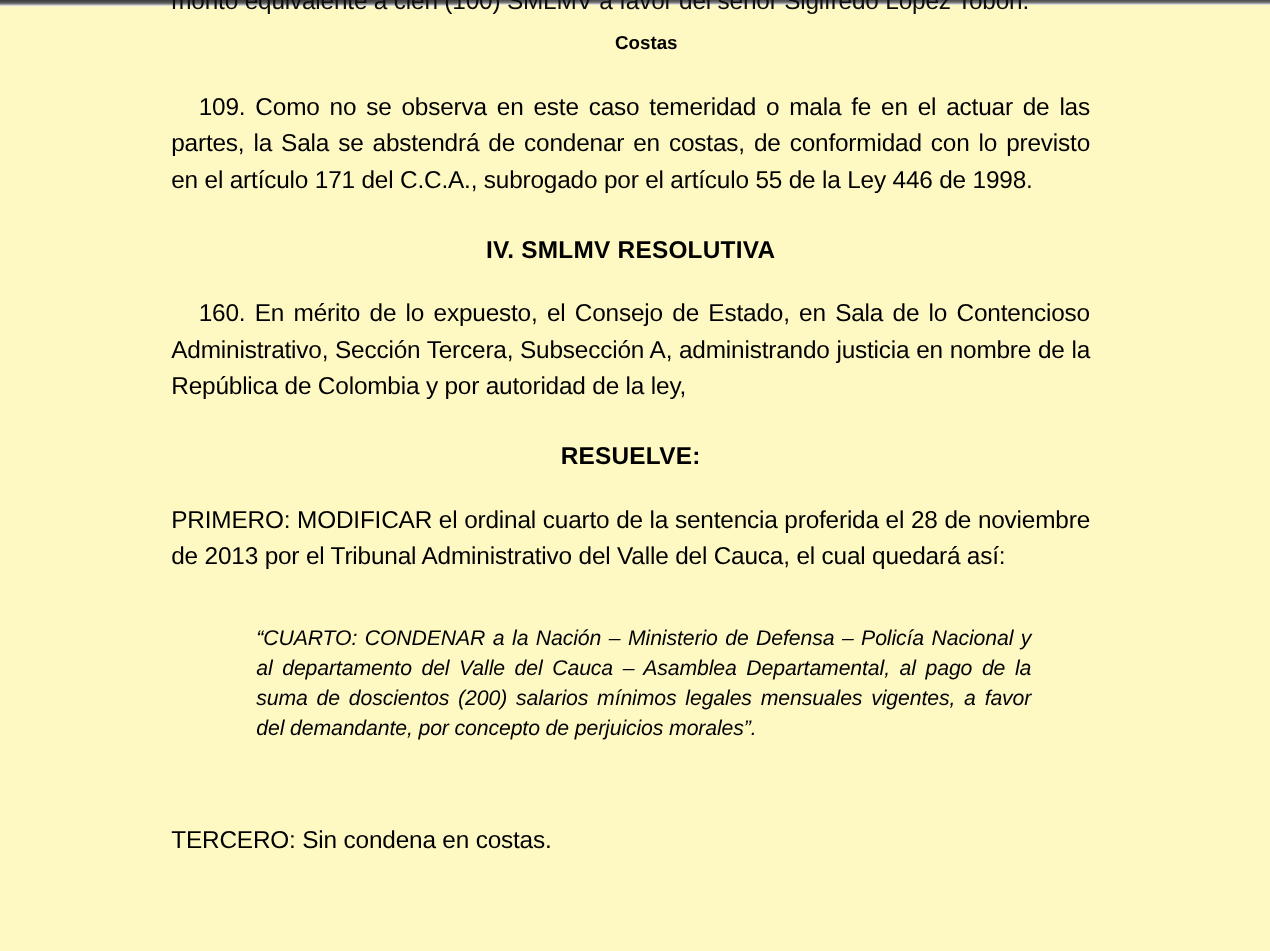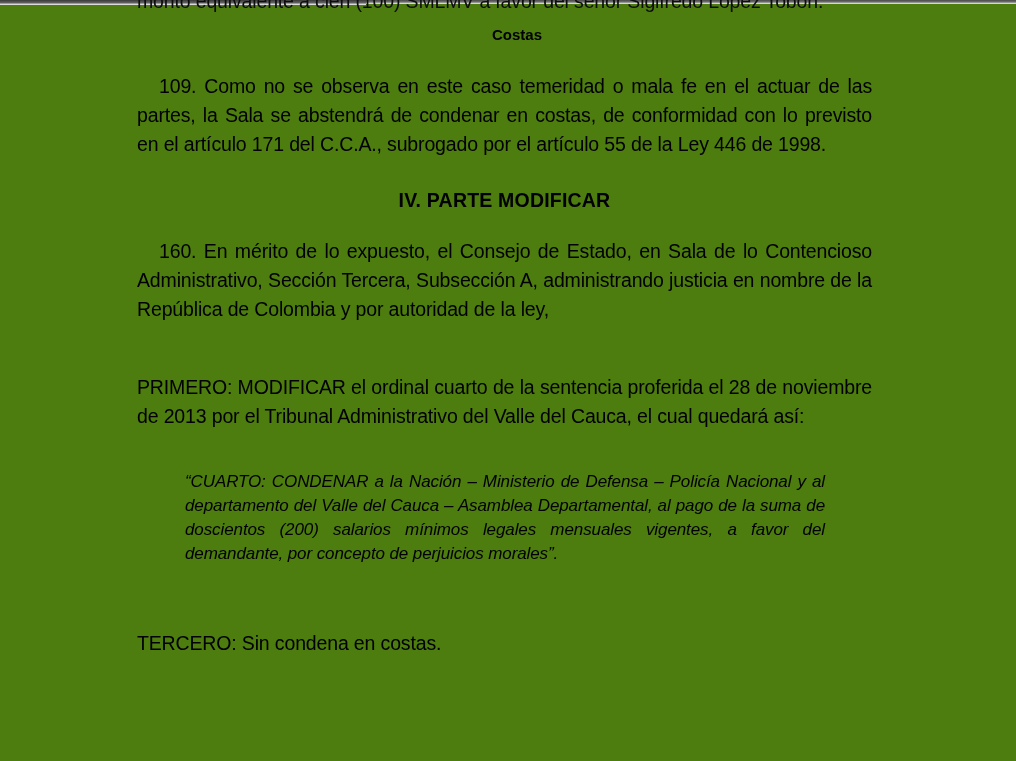--- a/index.html
+++ b/index.html
@@ -11,21 +11,21 @@
   body {
     font-family: "Liberation Sans", sans-serif;
     color: #000000;
     -webkit-font-smoothing: antialiased;
   }
   #page {
     position: relative;
     width: 1016px;
     height: 761px;
     overflow: hidden;
-    background: #4d7c0f;
+    background: #fef9c3;
   }
   
   .scan-edge-top {
     position: absolute;
     top: 0;
     left: 0;
     width: 1016px;
     height: 4px;
     background: linear-gradient(to bottom, #4a4a4a 0%, #6d6d6d 45%, #bdbdbd 80%, #ffffff 100%);
   }
@@ -85,21 +85,21 @@
     font-size: 19.5px;
     line-height: 29px;
     font-weight: bold;
     text-align: center;
     letter-spacing: 0.2px;
   }
   .indent-first {
     text-indent: 22px;
   }
   .quote-block {
-    margin-left: 48px;
+    margin-left: 68px;
     margin-right: 47px;
     font-size: 17px;
     line-height: 24px;
     font-style: italic;
     text-align: justify;
     text-justify: inter-word;
     letter-spacing: -0.1px;
   }
   .run-in {
     font-weight: normal;
@@ -129,28 +129,29 @@
     <div class="sp-1"></div>
 
     <h3 class="section-label">Costas</h3>
 
     <div class="sp-2"></div>
 
     <p class="body-text indent-first">109.  Como no se observa en este caso temeridad o mala fe en el actuar de las partes, la Sala se abstendrá de condenar en costas, de conformidad con lo previsto en el artículo 171 del C.C.A., subrogado por el artículo 55 de la Ley 446 de 1998.</p>
 
     <div class="sp-3"></div>
 
-    <h2 class="centered-heading">IV.  PARTE MODIFICAR</h2>
+    <h2 class="centered-heading">IV.  SMLMV RESOLUTIVA</h2>
 
     <div class="sp-4"></div>
 
     <p class="body-text indent-first">160.  En mérito de lo expuesto, el Consejo de Estado, en Sala de lo Contencioso Administrativo, Sección Tercera, Subsección A, administrando justicia en nombre de la República de Colombia y por autoridad de la ley,</p>
 
     <div class="sp-5"></div>
 
+    <h2 class="resuelve-heading">RESUELVE:</h2>
 
     <div class="sp-6"></div>
 
     <p class="body-text"><span class="run-in">PRIMERO: MODIFICAR</span><span> el ordinal cuarto de la sentencia proferida el 28 de noviembre de 2013 por el Tribunal Administrativo del Valle del Cauca, el cual quedará así:</span></p>
 
     <div class="sp-7"></div>
 
     <blockquote class="quote-block">“CUARTO: CONDENAR a la Nación – Ministerio de Defensa – Policía Nacional y al departamento del Valle del Cauca – Asamblea Departamental, al pago de la suma de doscientos (200) salarios mínimos legales mensuales vigentes, a favor del demandante, por concepto de perjuicios morales”.</blockquote>
 
     <div class="sp-8"></div>

